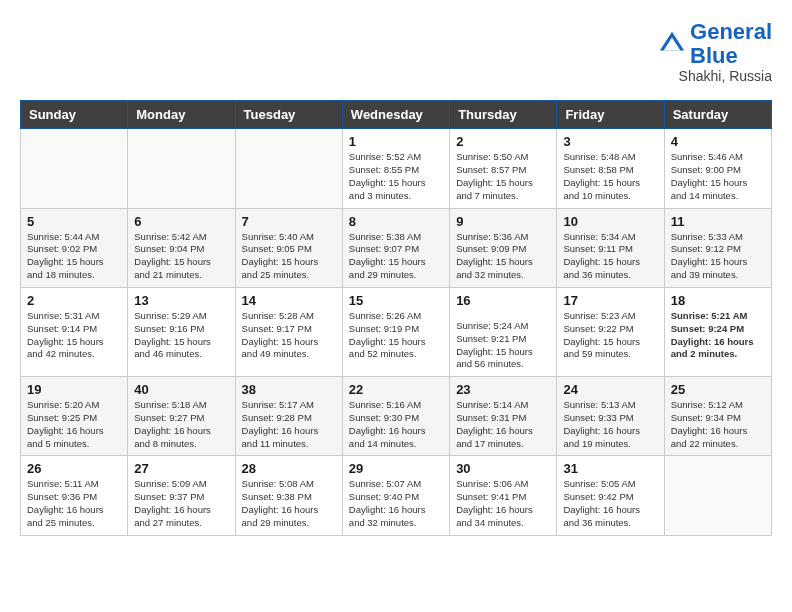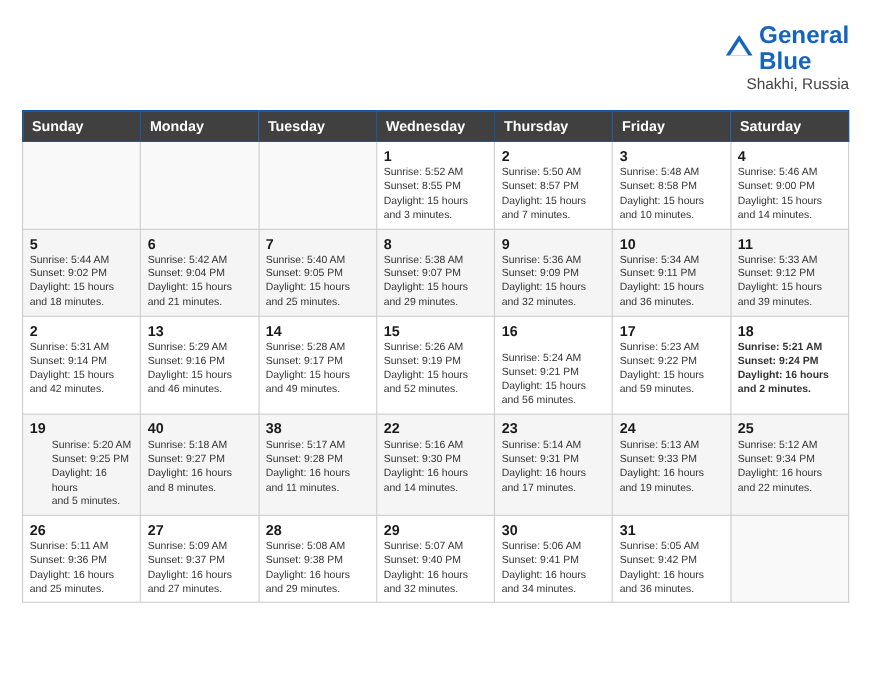--- a/index.html
+++ b/index.html
@@ -254,21 +254,21 @@
           <span class="day-number">18</span>
           <div class="day-info" style="white-space: pre-line; font-weight: bold;">Sunrise: 5:21 AM
 Sunset: 9:24 PM
 Daylight: 16 hours
 and 2 minutes.</div>
         </td>
       </tr>
       <tr>
         <td>
           <span class="day-number">19</span>
-          <div class="day-info" style="white-space: pre-line; margin-left: 20px;">Sunrise: 5:20 AM
+          <div class="day-info" style="white-space: pre-line;">Sunrise: 5:20 AM
 Sunset: 9:25 PM
 Daylight: 16 hours
 and 5 minutes.</div>
         </td>
         <td>
           <span class="day-number">40</span>
           <div class="day-info" style="white-space: pre-line;">Sunrise: 5:18 AM
 Sunset: 9:27 PM
 Daylight: 16 hours
 and 8 minutes.</div>

